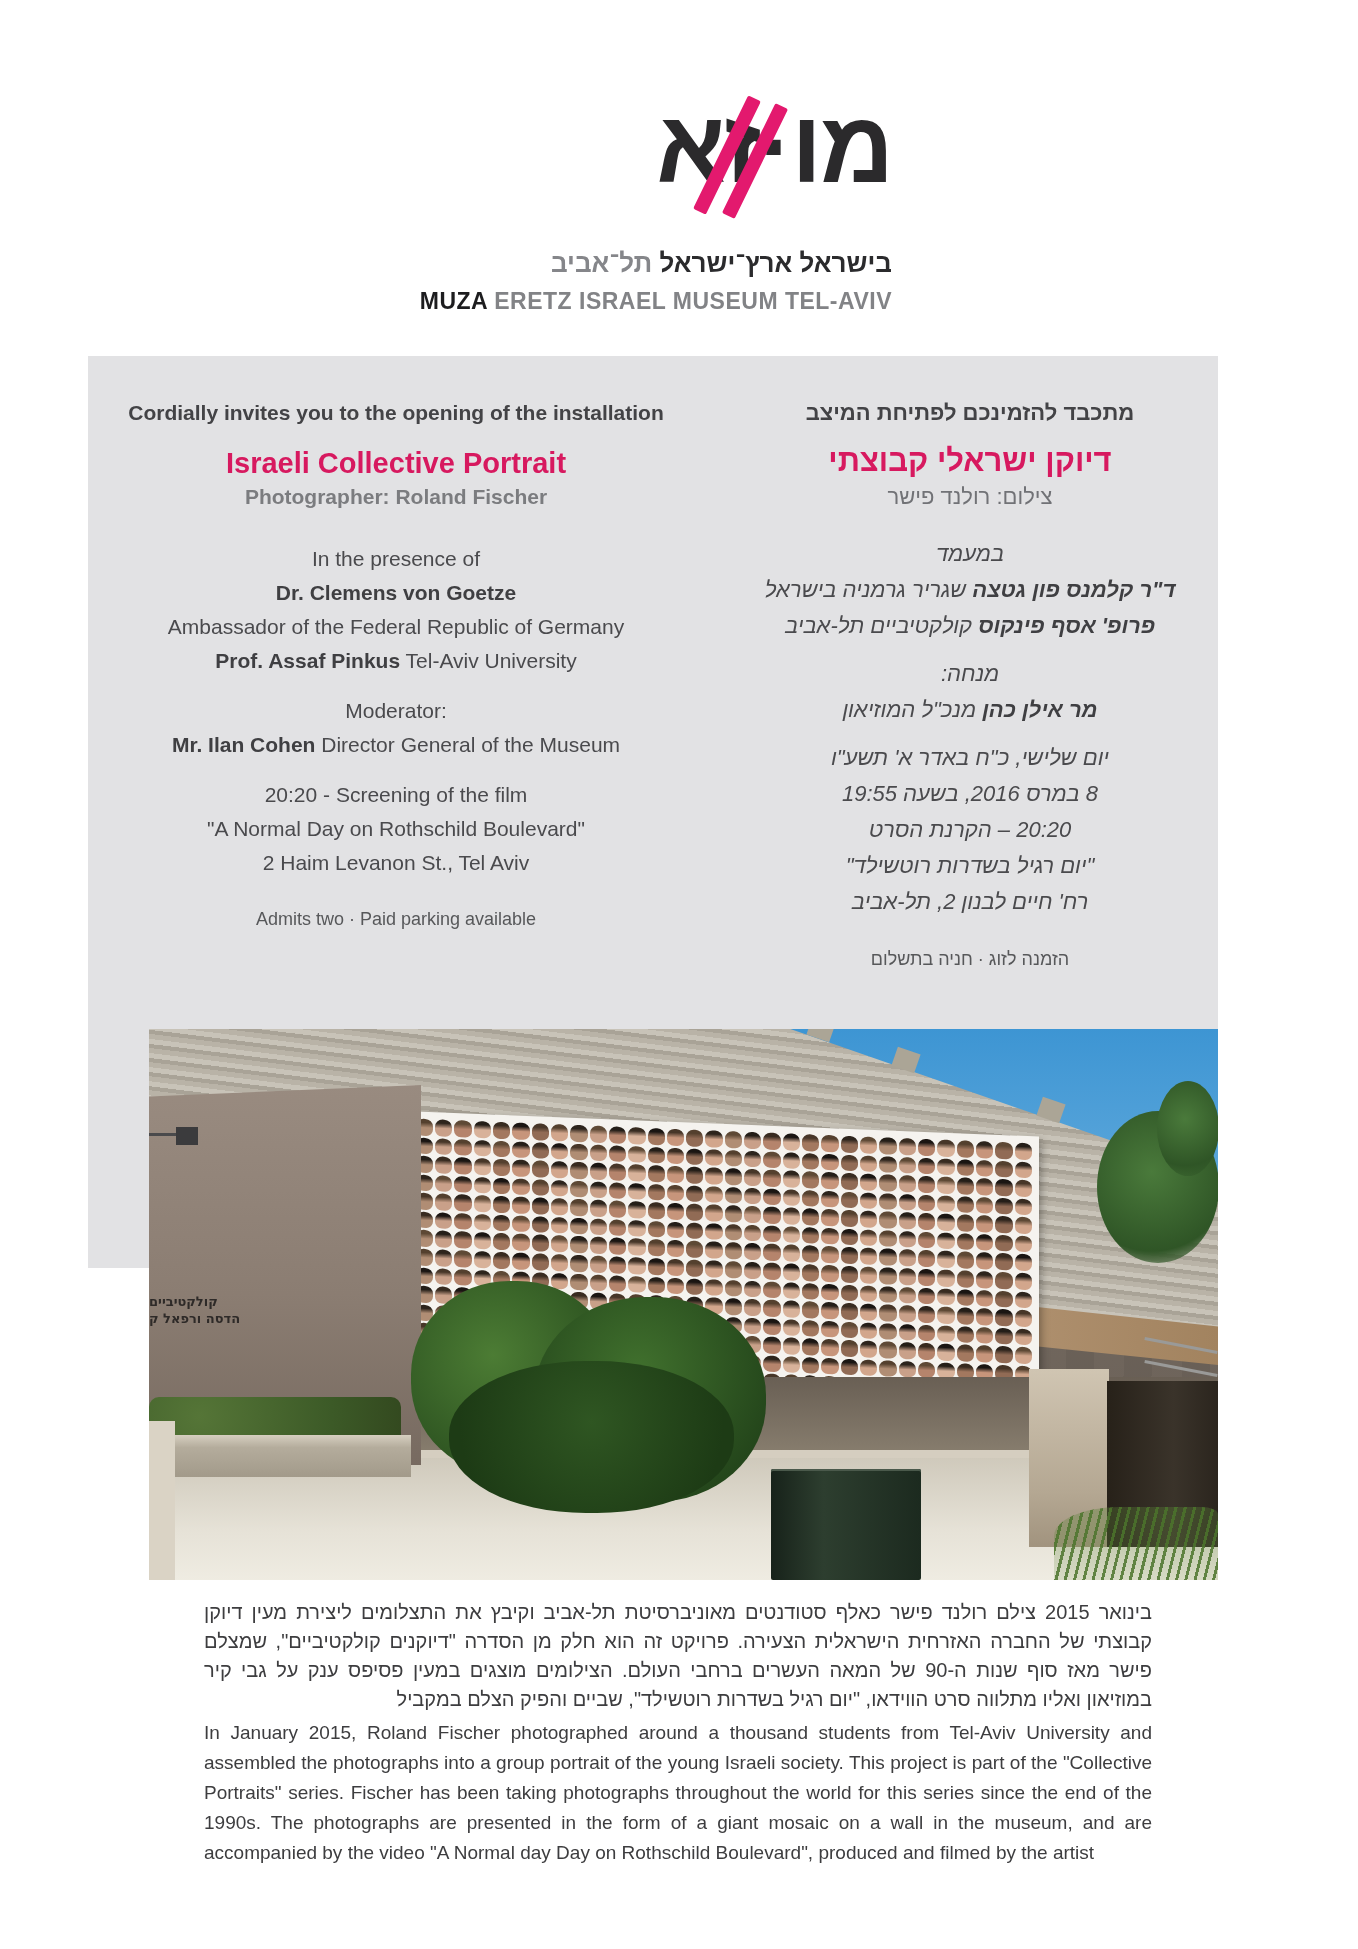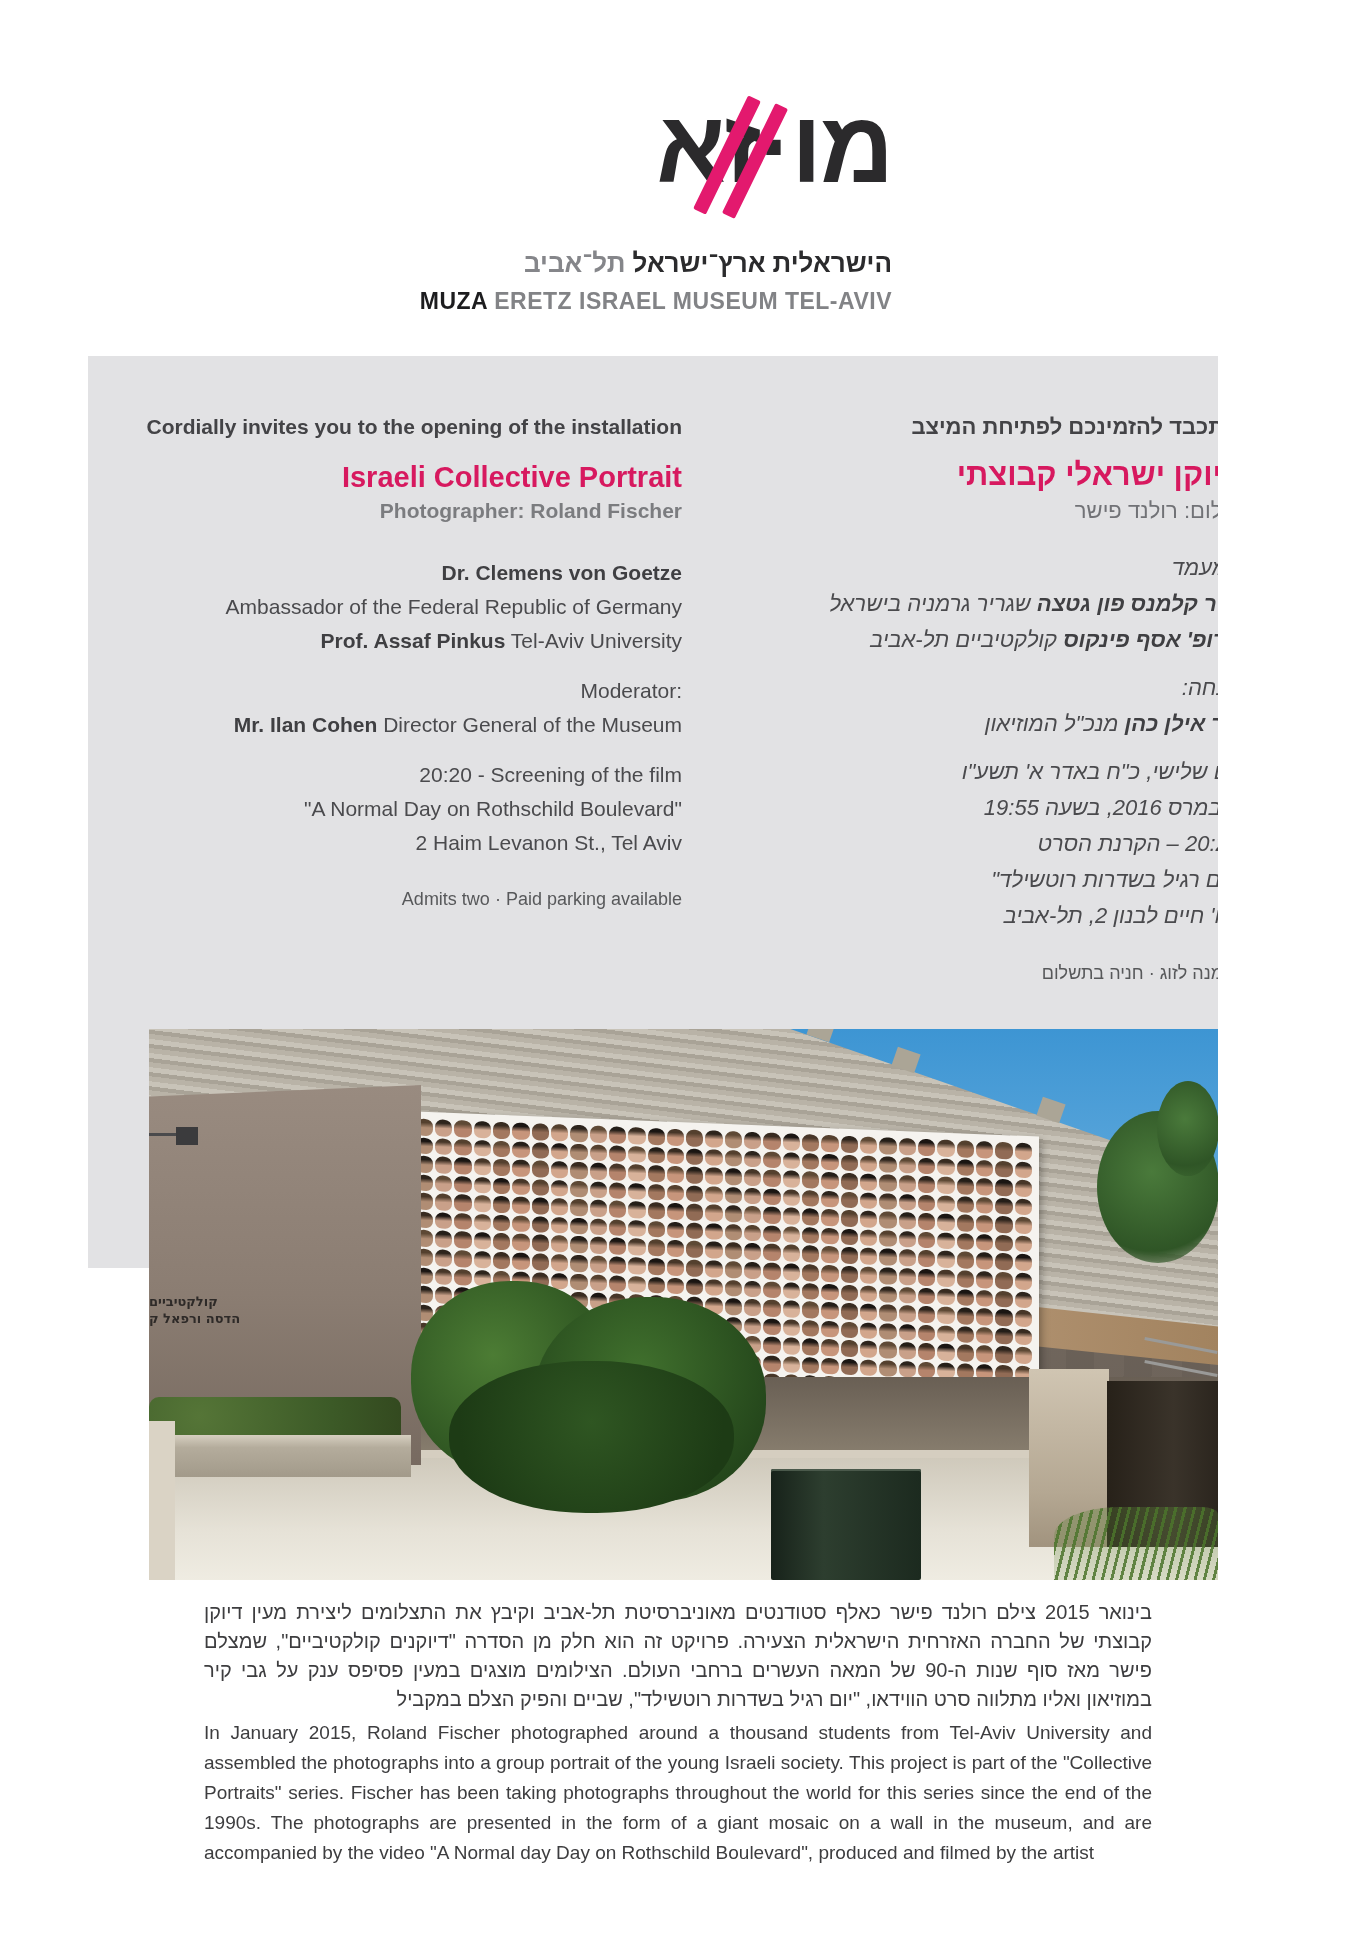--- a/index.html
+++ b/index.html
@@ -12,21 +12,21 @@
   .logo-stripe{position:absolute;width:14px;background:#e3196e;border-radius:2px;}
   .stripe1{left:64px;top:-4px;height:126px;transform:rotate(26deg);}
   .stripe2{left:92px;top:4px;height:122px;transform:rotate(26deg);}
   .he-name{position:absolute;top:248px;right:326px;direction:rtl;font-size:26px;font-weight:bold;white-space:nowrap;}
   .he-name .b1{color:#2b2b2d;} .he-name .b2{color:#85868a;}
   .en-name{position:absolute;top:288px;right:326px;font-size:23px;font-weight:bold;letter-spacing:.5px;white-space:nowrap;}
   .en-name .b1{color:#1d1d1f;} .en-name .b2{color:#828386;}
 
   
   .panel{position:absolute;left:88px;top:356px;width:1180px;height:912px;background:#e2e2e4;}
-  .col{position:absolute;text-align:right;color:#4a4a4d;margin-top:14px;}
+  .col{position:absolute;text-align:center;color:#4a4a4d;}
   .col-en{left:110px;top:398px;width:572px;}
   .col-he{left:700px;top:398px;width:540px;direction:rtl;}
   .inv-open{font-size:21px;font-weight:bold;color:#434346;line-height:30px;margin-bottom:16px;}
   .col-he .inv-open{font-size:22px;margin-bottom:12px;}
   .inv-title{font-size:29px;font-weight:bold;color:#d7195f;line-height:38px;}
   .col-he .inv-title{font-size:31px;line-height:42px;}
   .inv-photog{font-size:21px;font-weight:bold;color:#7b7c7f;line-height:30px;margin-bottom:30px;}
   .col-he .inv-photog{font-size:22px;font-weight:normal;color:#717276;margin-bottom:24px;}
   .ln{font-size:21px;line-height:34px;color:#4a4a4d;}
   .col-he .ln{font-size:22px;line-height:36px;font-style:italic;}
@@ -99,34 +99,35 @@
 <body>
 
 <div class="page">
 
   <div class="logo">
     <span class="logo-text">מו·זא</span>
     <span class="logo-stripe stripe1"></span>
     <span class="logo-stripe stripe2"></span>
   </div>
   <div class="he-name">
-    <span class="b1">הישראלית ארץ־ישראל</span>
+    <span class="b1">בישראל ארץ־ישראל</span>
     <span class="b2">תל־אביב</span>
   </div>
   <div class="en-name">
     <span class="b1">MUZA</span>
     <span class="b2">ERETZ ISRAEL MUSEUM TEL-AVIV</span>
   </div>
 
   <div class="panel"></div>
 
   <div class="col col-en">
     <div class="inv-open">Cordially invites you to the opening of the installation</div>
     <div class="inv-title">Israeli Collective Portrait</div>
     <div class="inv-photog">Photographer: Roland Fischer</div>
+    <div class="ln">In the presence of</div>
     <div class="ln"><b>Dr. Clemens von Goetze</b></div>
     <div class="ln">Ambassador of the Federal Republic of Germany</div>
     <div class="ln"><b>Prof. Assaf Pinkus</b> <span>Tel-Aviv University</span></div>
     <div class="gap-m"></div>
     <div class="ln">Moderator:</div>
     <div class="ln"><b>Mr. Ilan Cohen</b> <span>Director General of the Museum</span></div>
     <div class="gap-m"></div>
     <div class="ln">20:20 - Screening of the film</div>
     <div class="ln">"A Normal Day on Rothschild Boulevard"</div>
     <div class="ln">2 Haim Levanon St., Tel Aviv</div>

